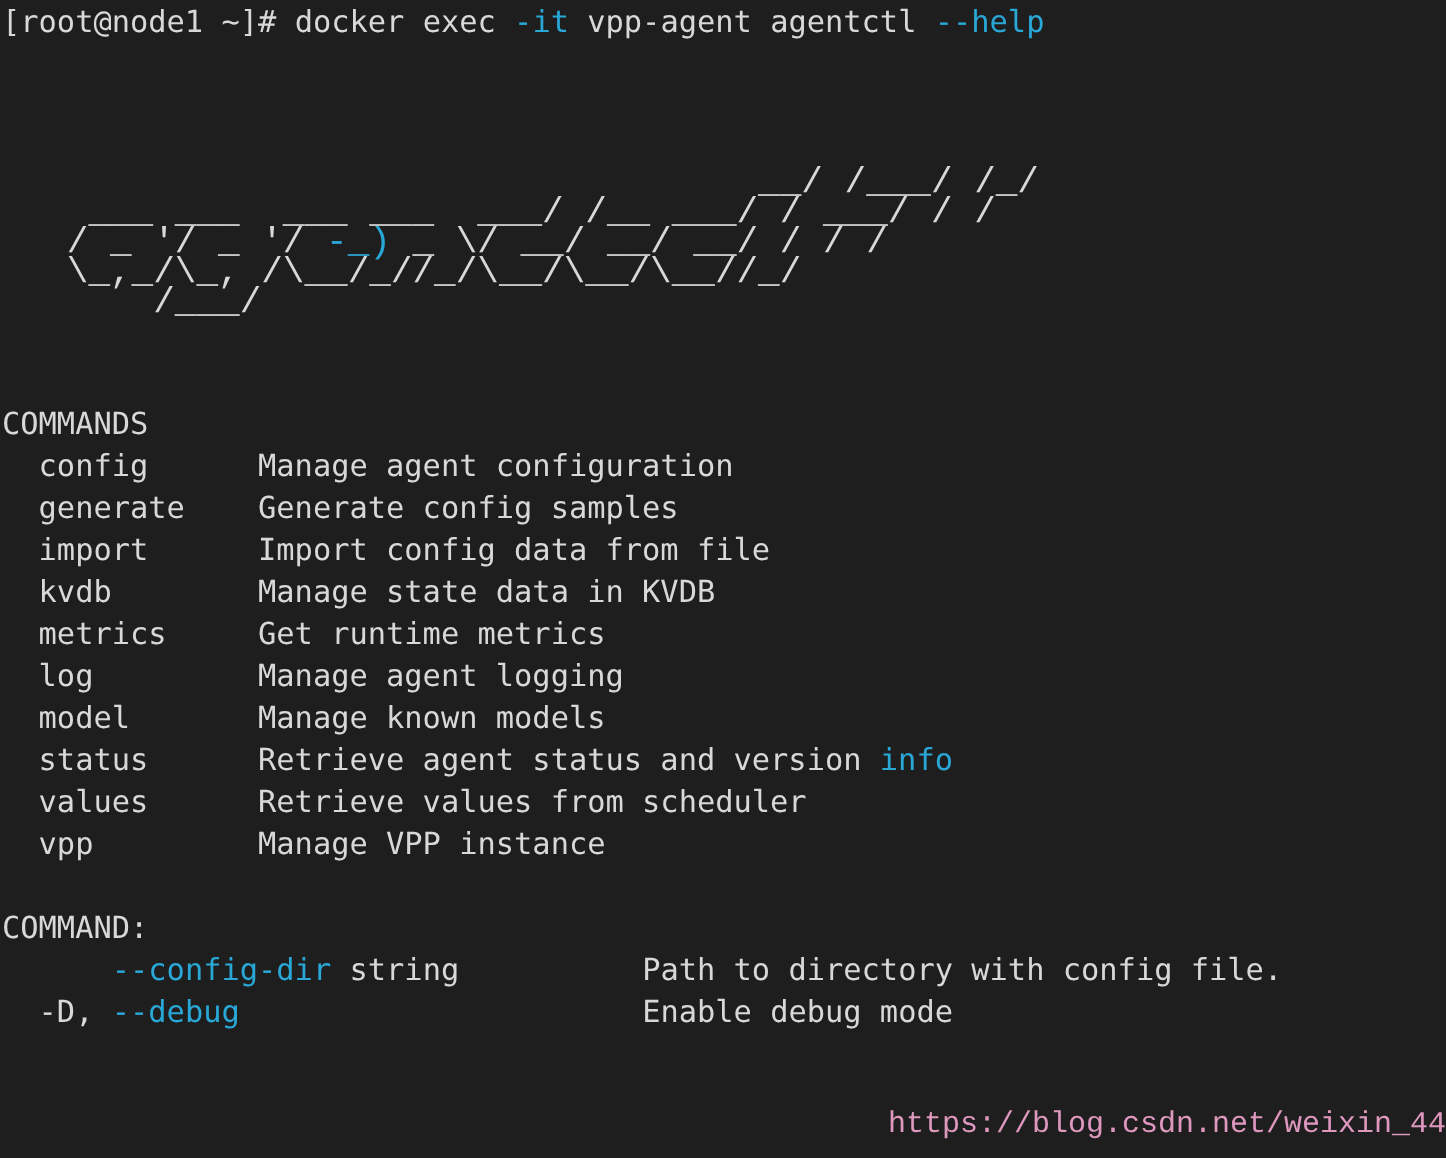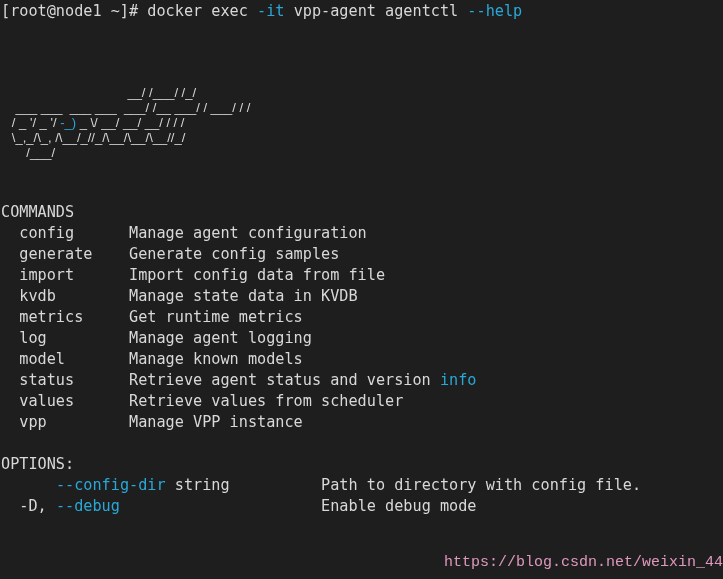--- a/index.html
+++ b/index.html
@@ -43,23 +43,23 @@
     line-height: 21px;
   }
 
   .cy   { color: #29a8d8; }
   .wh   { color: #d8d8d8; }
 
   
   .banner {
     white-space: pre;
     color: #d8d8d8;
-    font-size: 13px;
+    font-size: 18px;
     line-height: 15px;
-    font-family: Liberation Sans, sans-serif;
+    font-family: Liberation Mono, monospace;
   }
   .banner .seg-cy { color: #29a8d8; }
 
   
   #watermark {
     position: absolute;
     left: 444px;
     top: 554px;
     font-family: Liberation Mono, monospace;
     font-size: 15px;
@@ -101,21 +101,21 @@
       <div class="line"><span class="wh">  metrics     </span><span class="wh">Get runtime metrics</span></div>
       <div class="line"><span class="wh">  log         </span><span class="wh">Manage agent logging</span></div>
       <div class="line"><span class="wh">  model       </span><span class="wh">Manage known models</span></div>
       <div class="line"><span class="wh">  status      </span><span class="wh">Retrieve agent status and version </span><span class="cy">info</span></div>
       <div class="line"><span class="wh">  values      </span><span class="wh">Retrieve values from scheduler</span></div>
       <div class="line"><span class="wh">  vpp         </span><span class="wh">Manage VPP instance</span></div>
     </div>
 
   <div class="blank"> </div>
 
-  <div class="line">OPTIONS:</div>
+  <div class="line">COMMAND:</div>
   <div id="options-list">
       <div class="line"><span class="wh">      </span><span class="cy">--config-dir</span><span class="wh"> string</span><span class="wh">          </span><span class="wh">Path to directory with config file.</span></div>
       <div class="line"><span class="wh">  -D, </span><span class="cy">--debug</span><span class="wh">                      </span><span class="wh">Enable debug mode</span></div>
     </div>
 
   <div id="watermark">https://blog.csdn.net/weixin_44764814</div>
 
 </div>
 
 </body></html>

